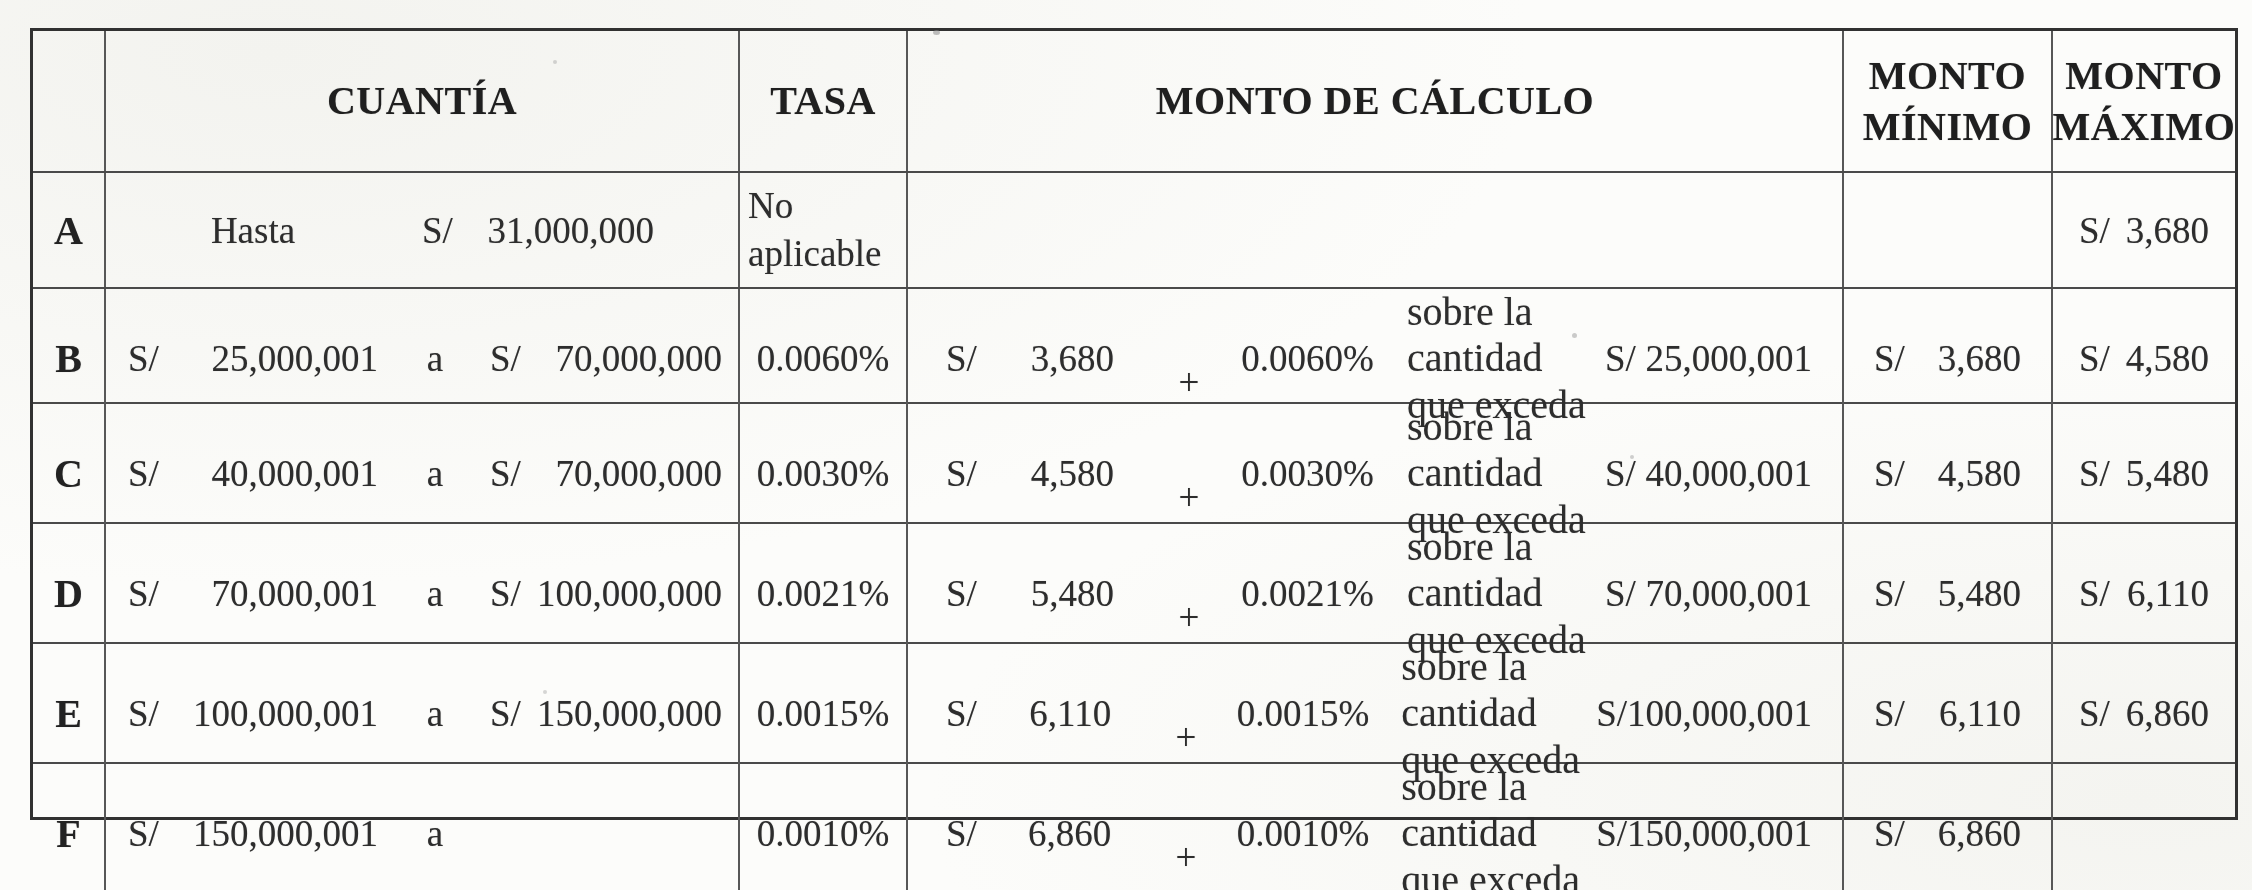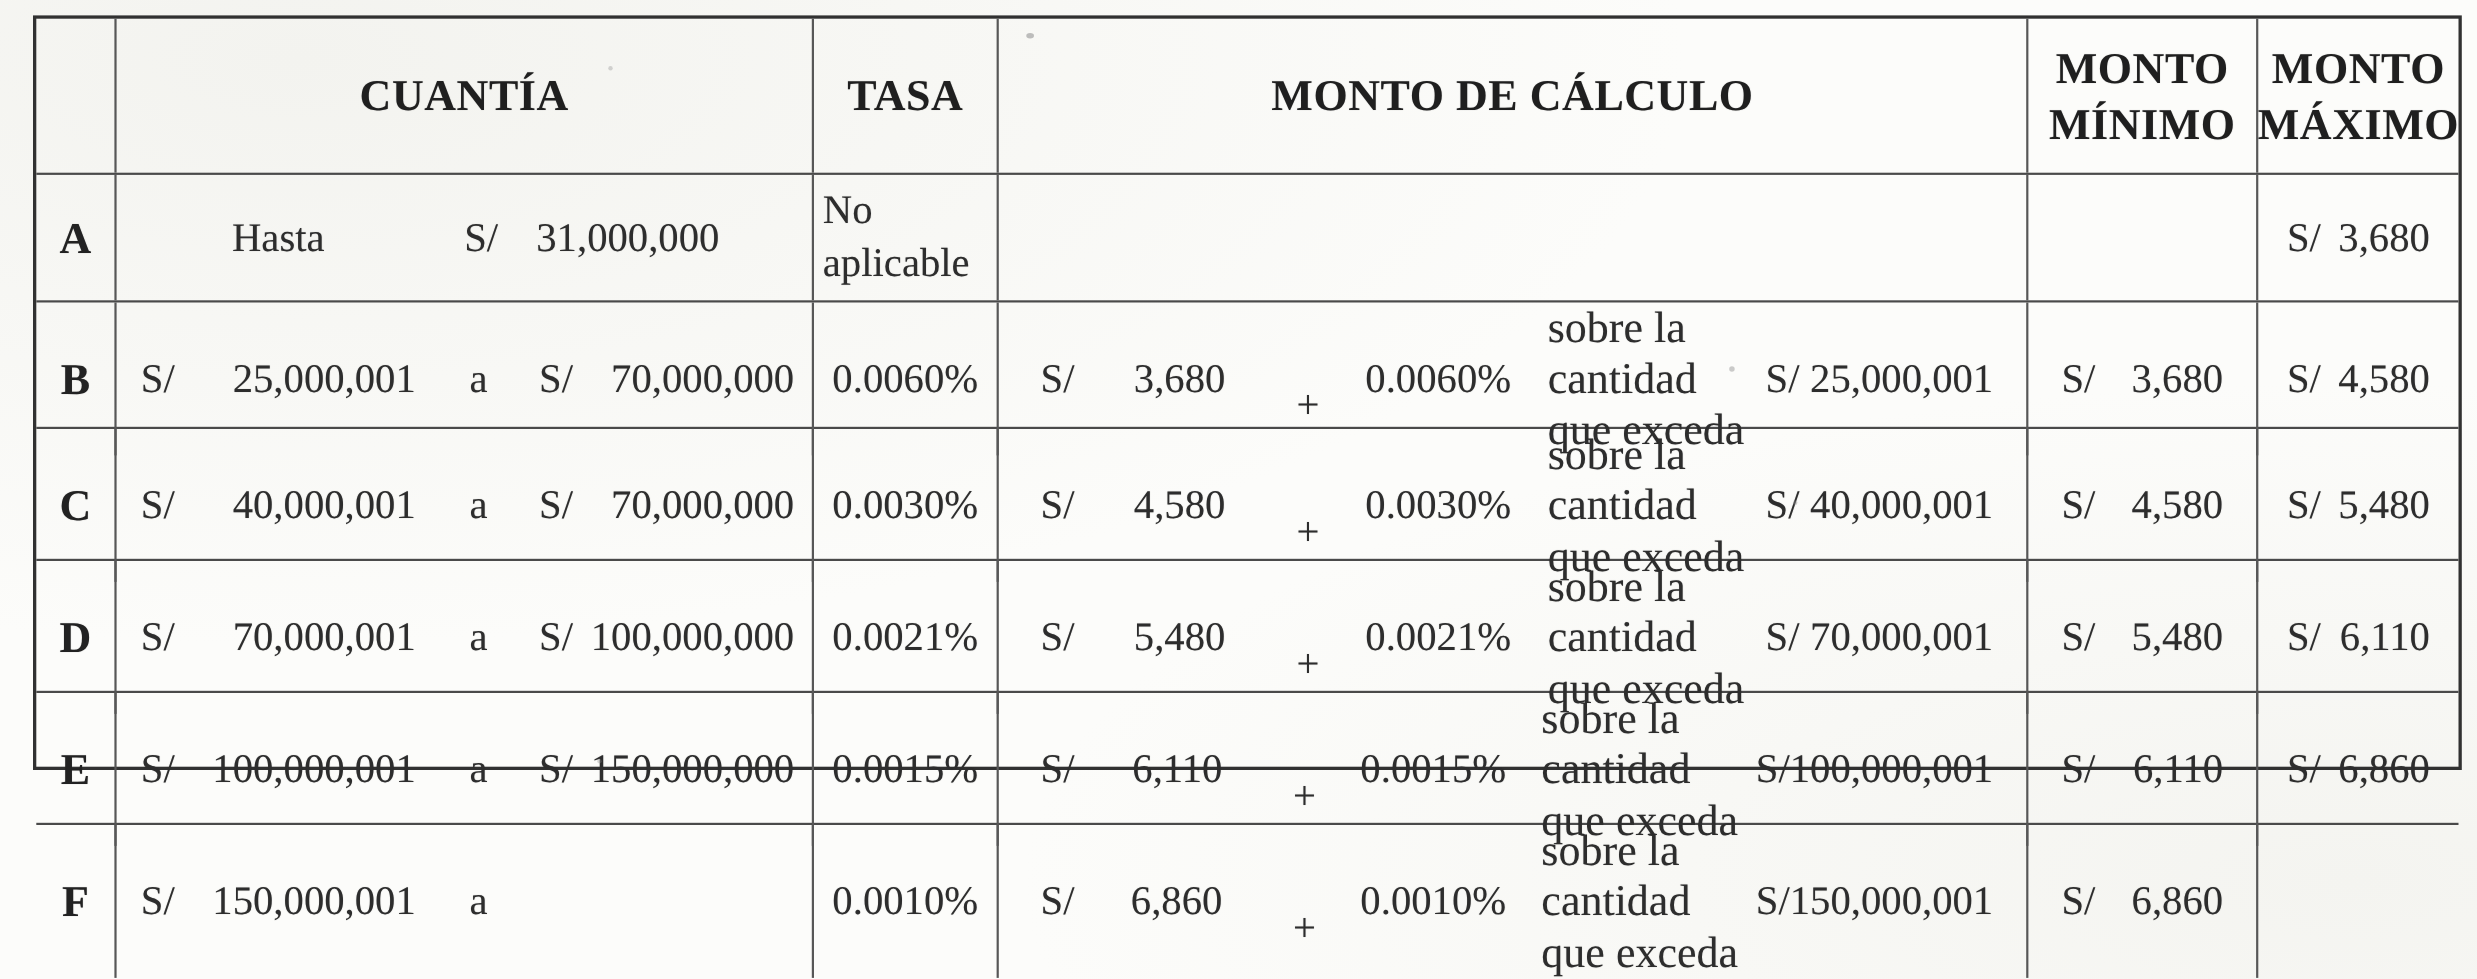--- a/index.html
+++ b/index.html
@@ -9,21 +9,21 @@
       radial-gradient(ellipse at 12% 6%, #f3f3ef 0%, rgba(243,243,239,0) 45%),
       radial-gradient(ellipse at 95% 90%, #f4f4f0 0%, rgba(244,244,240,0) 40%),
       #fcfcfa;
     font-family:"Liberation Serif","DejaVu Serif",serif;
     color:#2d2d2d;
     position:relative;
     overflow:hidden;
     -webkit-font-smoothing:antialiased;
   }
   .tbl{
-    position:absolute;left:30px;top:14px;width:2208px;height:686px;
+    position:absolute;left:30px;top:28px;width:2208px;height:792px;
     border:3px solid #313131;
     box-sizing:border-box;
     display:grid;
     grid-template-rows:142px 116px 115px 120px 120px 120px 1fr;
     background:transparent;
     text-shadow:0 0 1px rgba(40,40,40,.30);
   }
   .trow{
     display:grid;
     grid-template-columns:73px 634px 168px 936px 209px 1fr;

